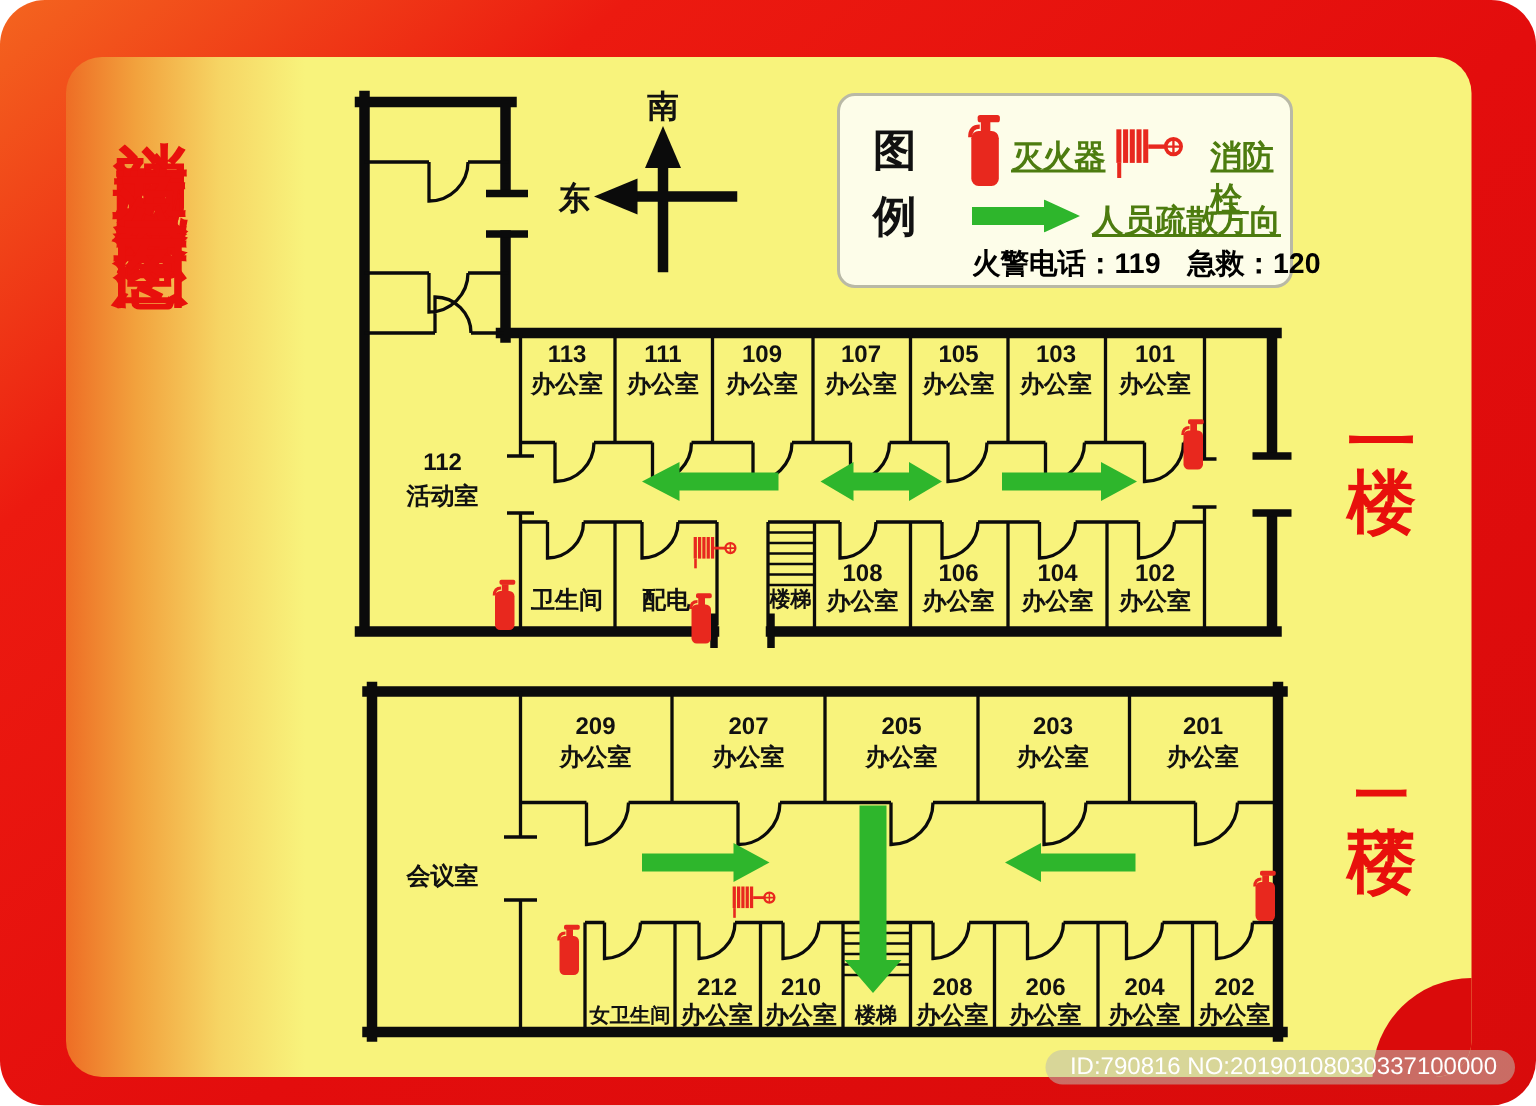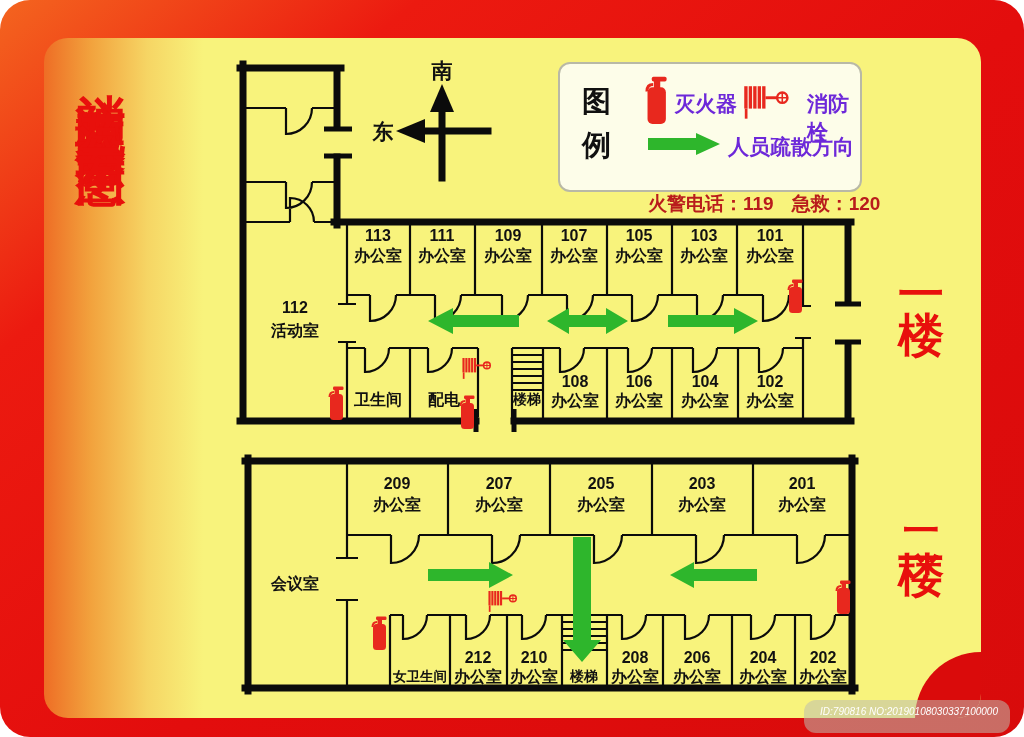--- a/index.html
+++ b/index.html
@@ -23,30 +23,30 @@
   .capthin{stroke:#0b0b0b;stroke-width:2.2;fill:none;}
   .rung{stroke:#0b0b0b;stroke-width:1.8;fill:none;}
   .garrow{fill:#2eb62c;}
   .rm{font-size:16px;font-weight:bold;fill:#111;text-anchor:middle;}
   .rm-s{font-size:14px;}
   .rm-xs{font-size:13.5px;}
   .cmp{font-size:21px;font-weight:bold;fill:#111;text-anchor:middle;}
   .legend{position:absolute;left:558px;top:62px;width:300px;height:126px;background:#fdfde9;
     border:2px solid #b9b9a6;border-radius:12px;}
   .lg-head{position:absolute;left:22px;top:16px;font-size:29px;font-weight:bold;color:#111;line-height:1.5;}
-  .lg-item-label{position:absolute;font-size:21px;font-weight:bold;color:#6d28d9;}
+  .lg-item-label{position:absolute;font-size:21px;font-weight:bold;color:#4d7c0f;text-decoration:underline;}
   .lg-icon{position:absolute;}
-  .lg-phones{position:absolute;left:88px;top:99px;font-size:19px;font-weight:bold;color:#b91c1c;white-space:nowrap;margin-top:28px;}
+  .lg-phones{position:absolute;left:88px;top:99px;font-size:19px;font-weight:bold;color:#000000;white-space:nowrap;}
   .lg-phones span{margin-right:18px;}
   .watermark{position:absolute;left:16px;top:698px;display:flex;align-items:baseline;gap:10px;
     color:#ffffff;font-style:italic;font-weight:bold;z-index:5;}
   .wm-site{font-size:29px;text-shadow:1px 2px 2px rgba(140,0,0,.45);}
   .wm-url{font-size:22px;color:#f2f2f2;}
-  .idbar{position:absolute;right:14px;top:700px;height:33px;line-height:23px;padding:0 12px 0 16px;
-    background:rgba(190,190,175,0.55);border-radius:12px;color:#ffffff;font-size:10px;z-index:5;font-style:italic;}
+  .idbar{position:absolute;right:14px;top:700px;height:23px;line-height:23px;padding:0 12px 0 16px;
+    background:rgba(190,190,175,0.55);border-radius:12px;color:#ffffff;font-size:16px;z-index:5;}
 </style>
 </head>
 <body>
 
 <div class="stage">
   <div class="frame"></div>
   <div class="panel">
     <div class="corner-br"></div>
   </div>
 

